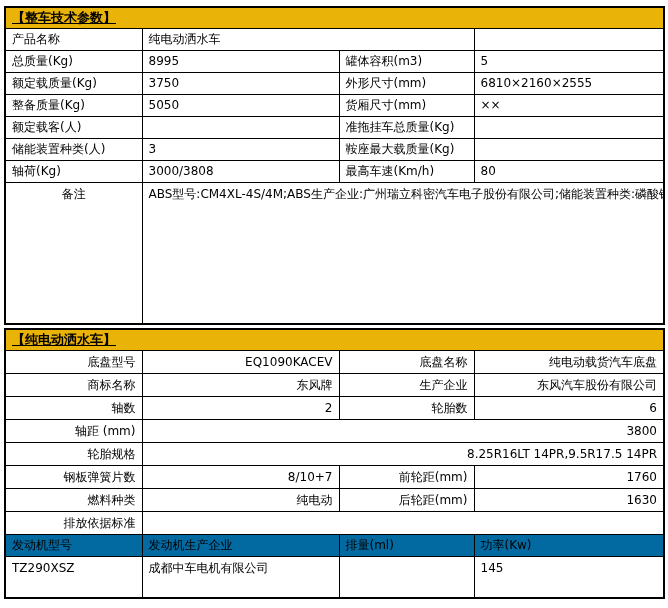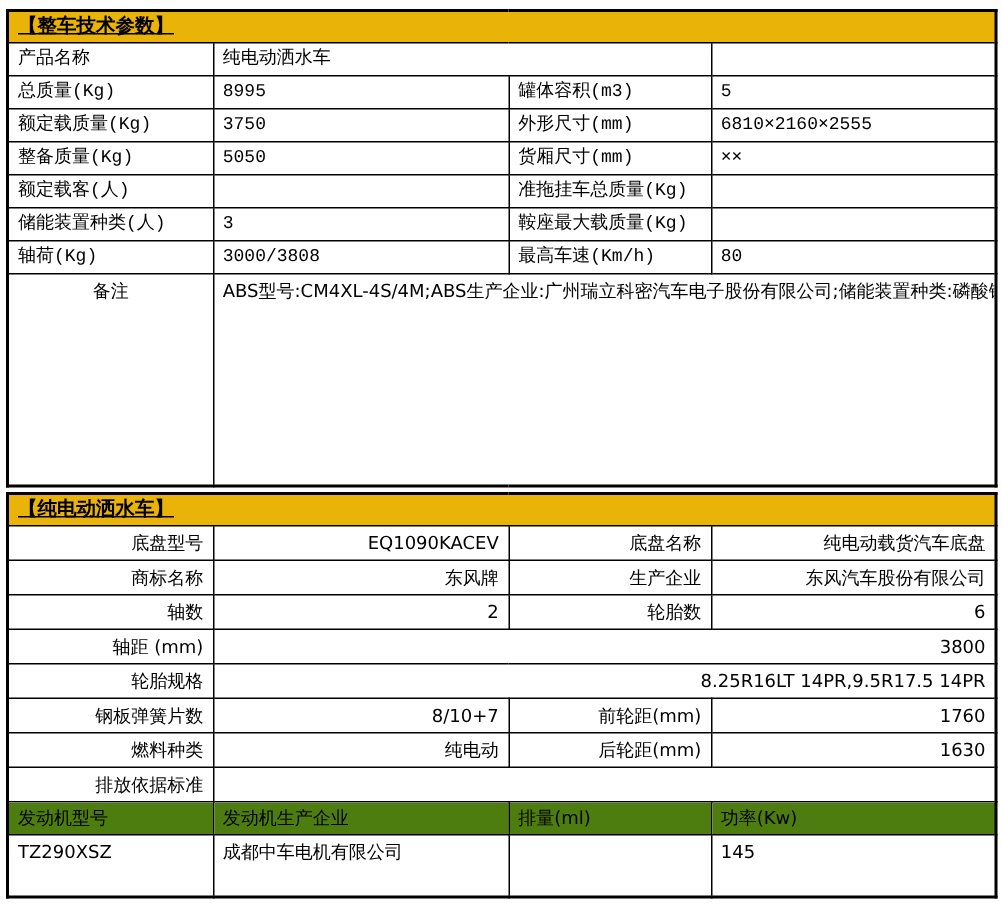--- a/index.html
+++ b/index.html
@@ -36,24 +36,24 @@
   col.c4 { width: 190px; }
 
   tr.section-hdr td {
     background: #eab308;
     font-weight: bold;
     font-size: 13px;
     height: 18px;
     text-decoration: underline;
   }
   tr.engine-hdr td {
-    background: #4d7c0f;
+    background: #0369a1;
     height: 19px;
   }
-  table.t1 tr.data-row td { height: 19px; font-family: Liberation Mono, monospace; }
+  table.t1 tr.data-row td { height: 19px; }
   table.t2 tr.data-row td { height: 20px; text-align: right; }
 
   tr.remark-row td {
     height: 136px;
     vertical-align: top;
     padding-top: 3px;
     text-align: center;
   }
   td.remark-text {
     white-space: normal;

